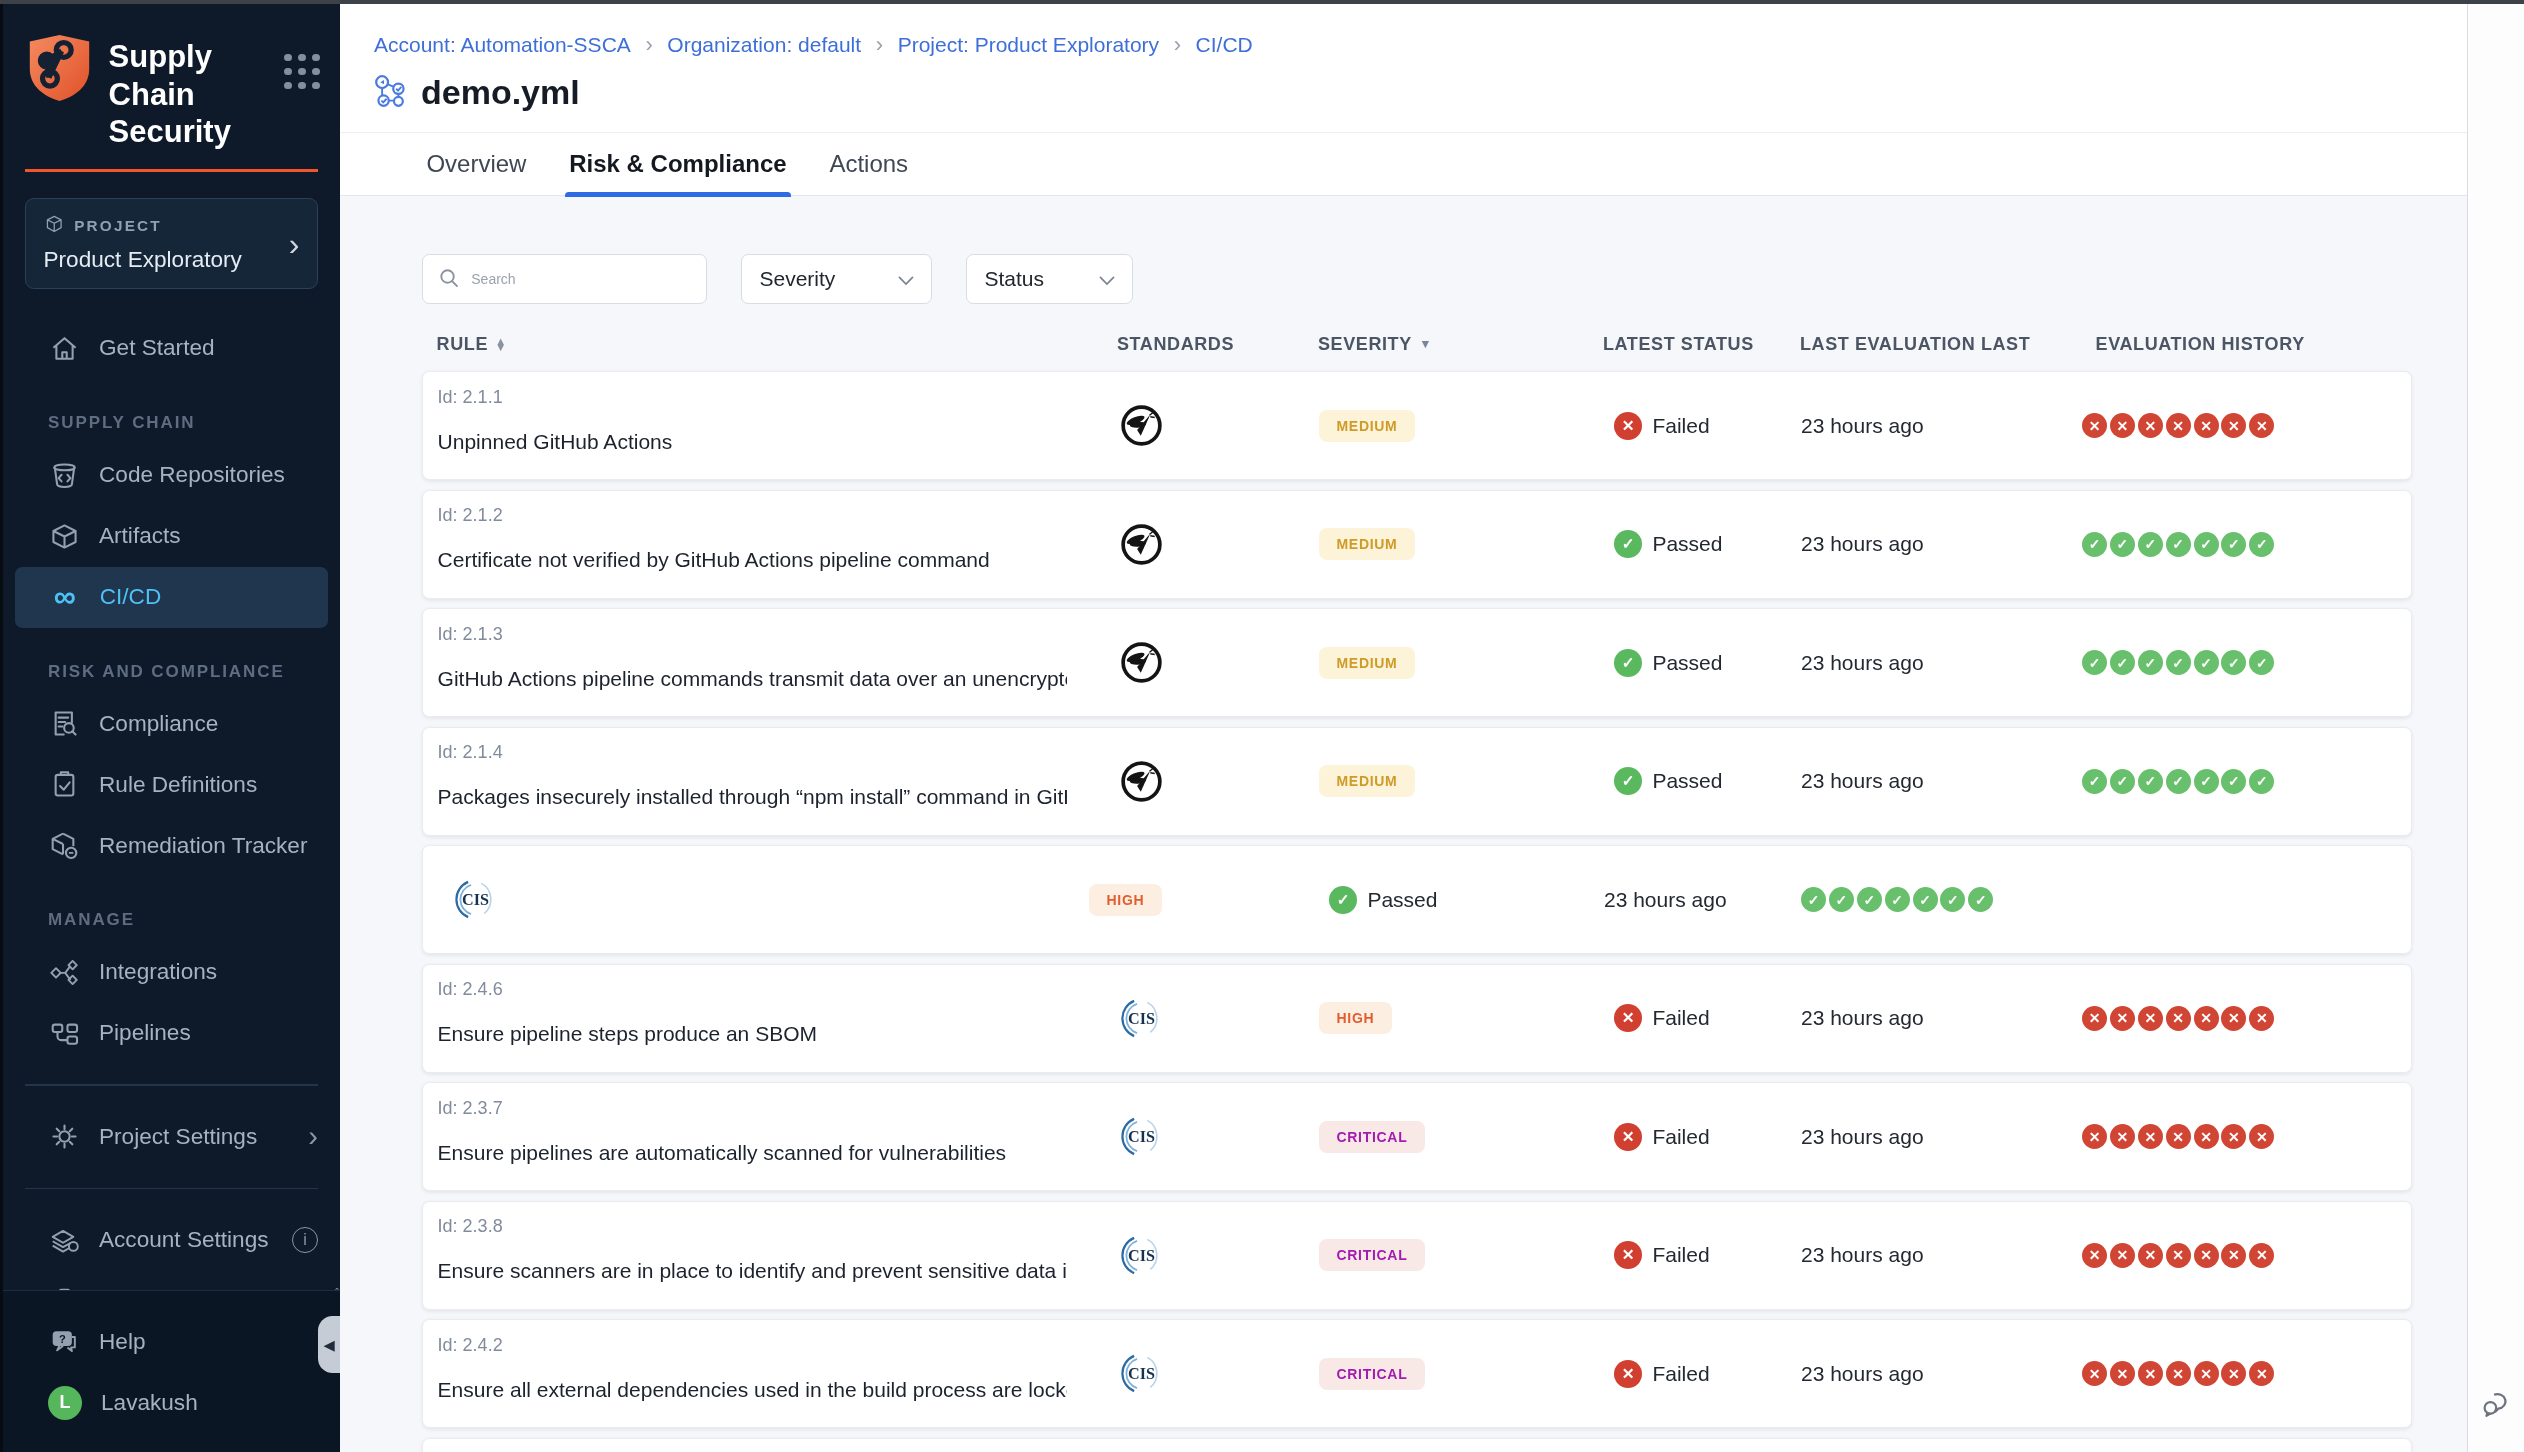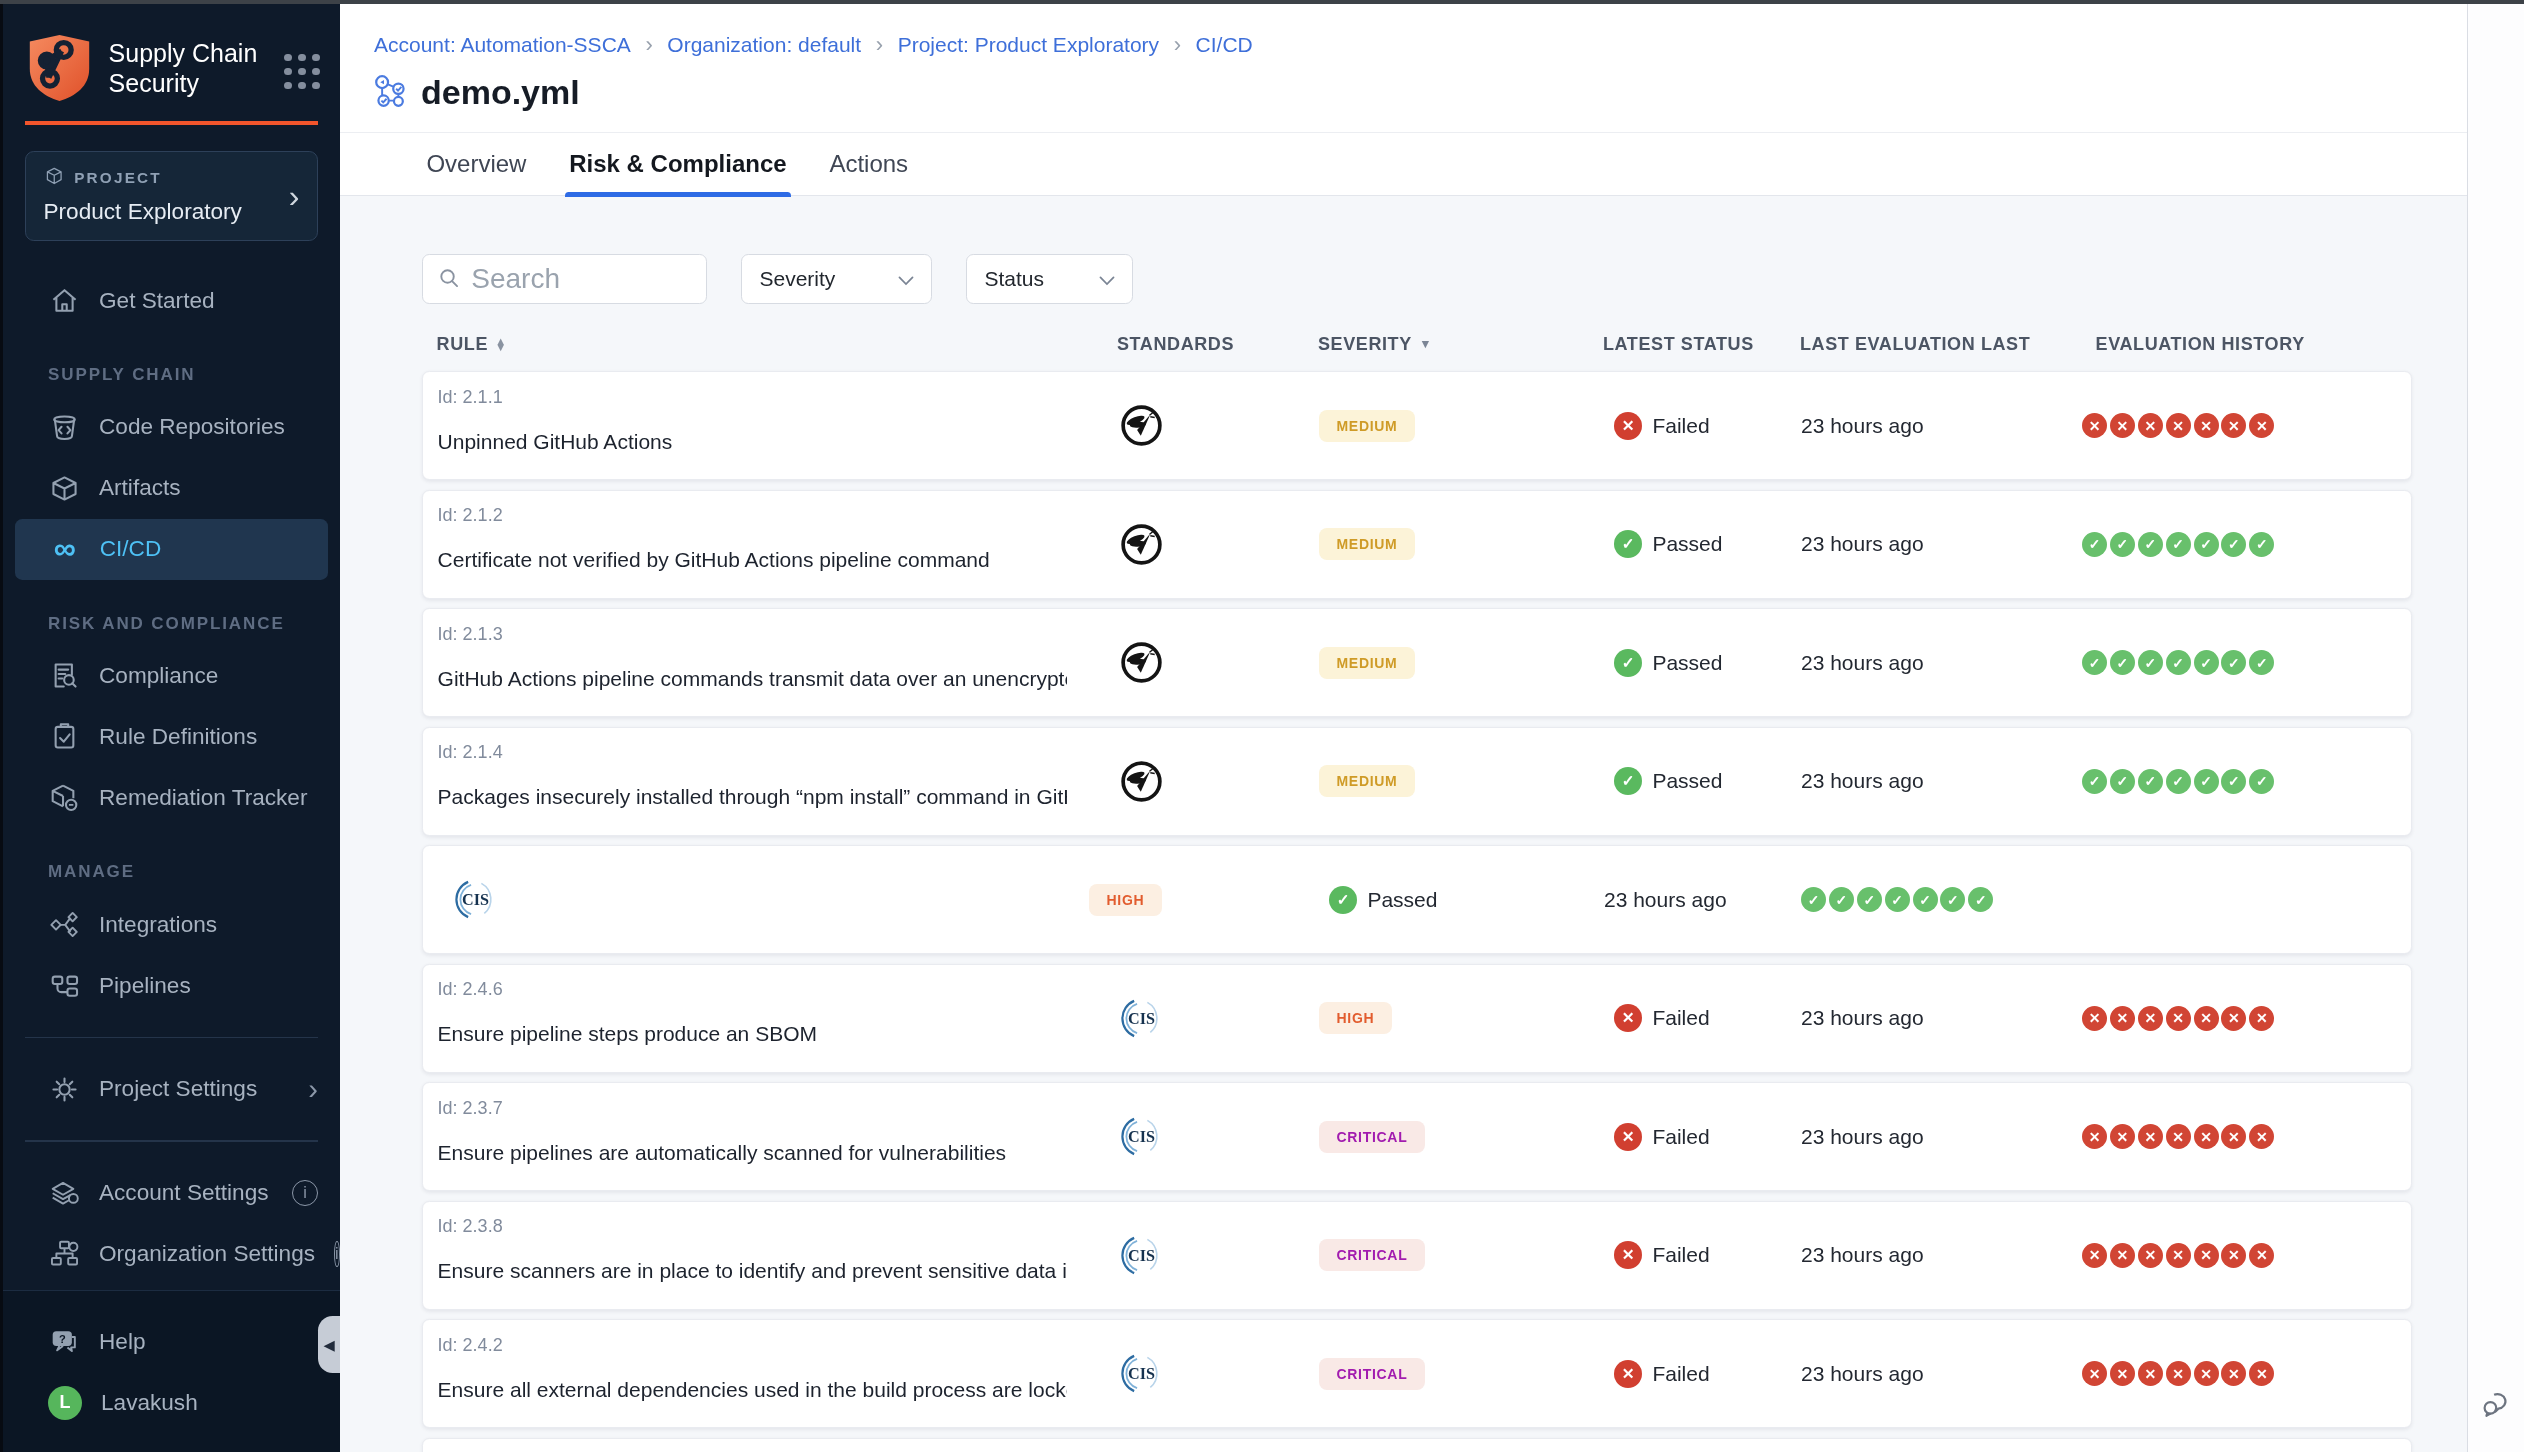--- a/index.html
+++ b/index.html
@@ -7,21 +7,21 @@
   body { font-family:"Liberation Sans", sans-serif; background:#f5f7fa; position:relative; }
   .top-strip { position:absolute; top:0; left:0; width:2525px; height:4.4px; background:#3d4248; z-index:60; }
   .layout { display:flex; height:1452px; padding-top:4.4px; }
 
   
   .sidebar { width:340px; flex-shrink:0; background:#0e1a2a; color:#a7b2c0; position:relative;
              display:flex; flex-direction:column; border-left:3.7px solid #070b12; }
   .side-top { flex:1; overflow:hidden; padding-top:29px; }
   .logo-row { display:flex; align-items:flex-start; padding:0 20.5px 0 22px; gap:14.6px; }
   .logo-shield { width:69px; height:70px; flex-shrink:0; }
-  .logo-text { font-size:25px; font-weight:normal; color:#ffffff; line-height:1.22; flex:1; padding-top:4.4px; }
+  .logo-text { font-size:31px; font-weight:bold; color:#ffffff; line-height:1.22; flex:1; padding-top:4.4px; }
   .grid-icon { display:grid; grid-template-columns:repeat(3,7.3px); gap:6.6px; margin-top:20.5px; }
   .grid-icon i { width:7.3px; height:7.3px; border-radius:50%; background:#848e9e; }
   .orange-rule { height:3.7px; background:#f2552c; margin:17.5px 22px 0; }
   .project-card { margin:26px 22px 0; border:1.5px solid #2d4059; background:#152638; border-radius:8.8px;
                   padding:14.6px 17.5px; display:flex; align-items:center; cursor:pointer; }
   .pc-left { flex:1; min-width:0; }
   .pc-kicker { display:flex; align-items:center; gap:10.2px; color:#8fa0b4; font-size:15.3px;
                letter-spacing:2.2px; font-weight:bold; }
   .pc-name { font-size:22.6px; color:#e6ecf3; margin-top:8.8px; white-space:nowrap; }
   .pc-chevron { color:#cfd6de; font-size:32px; line-height:1; }
@@ -57,21 +57,21 @@
   .tab { font-size:24px; color:#3f4654; display:flex; align-items:center; position:relative; cursor:pointer;
          padding:0 4.4px; white-space:nowrap; }
   .tab.active { font-weight:bold; color:#14181f; }
   .tab.active::after { content:""; position:absolute; left:0; right:0; bottom:-1.5px; height:5.1px;
                        background:#2e6be5; border-radius:3.7px 3.7px 0 0; }
   .content { flex:1; background:#f5f7fa; padding:58px 0 0 82px; overflow:hidden; }
 
   .filters { display:flex; gap:34px; align-items:center; }
   .search-box { width:285px; height:50px; background:#fff; border:1.5px solid #d7dbe2; border-radius:7.3px;
                 display:flex; align-items:center; padding:0 14.6px; gap:11.7px; }
-  .search-box input { border:none; outline:none; font-size:28px; color:#3a4150; width:100%;
+  .search-box input { border:none; outline:none; font-size:14px; color:#3a4150; width:100%;
                       background:transparent; font-family:"Liberation Sans",sans-serif; }
   .search-box input::placeholder { color:#9aa3ae; }
   .dropdown { height:50px; background:#fff; border:1.5px solid #d7dbe2; border-radius:7.3px; display:flex;
               align-items:center; justify-content:space-between; padding:0 17.5px; font-size:21px;
               color:#22272e; cursor:pointer; }
   .dd-sev { width:191px; } .dd-status { width:167px; }
 
   .table { margin-top:19px; width:1990px; }
   .grid-cols { display:grid; grid-template-columns:666px 230px 285px 197px 281px 330px; }
   .thead { height:42px; align-items:center; font-size:18px; font-weight:bold; color:#4c5564; letter-spacing:0.6px; }

